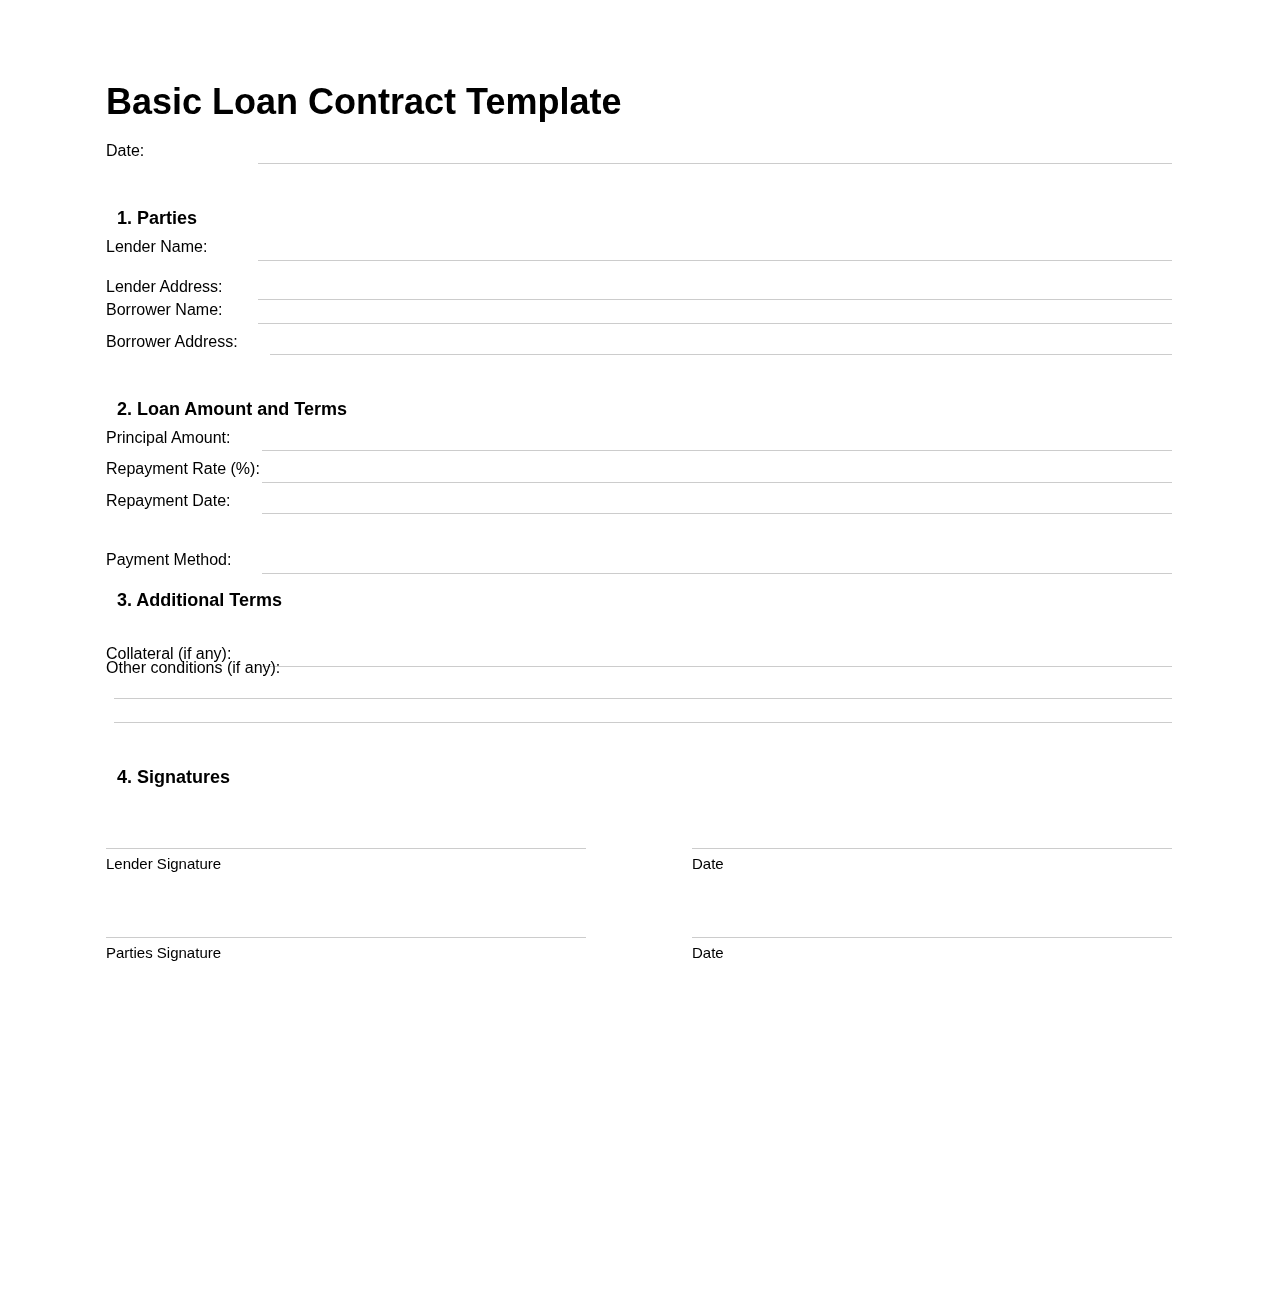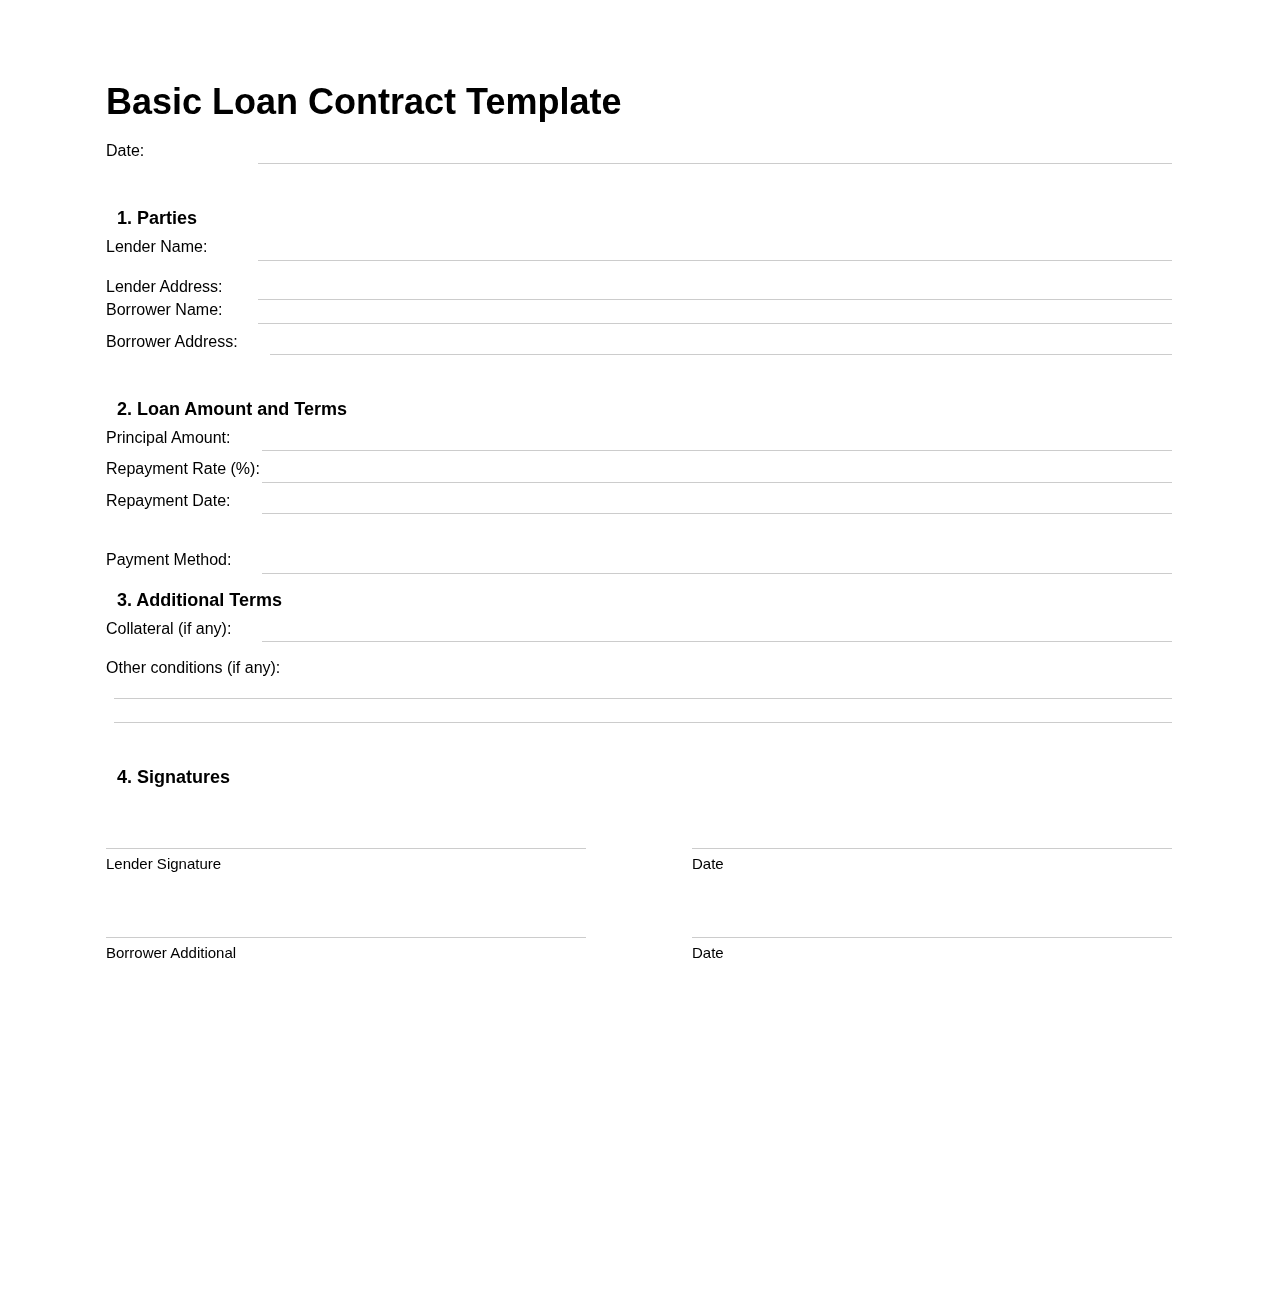--- a/index.html
+++ b/index.html
@@ -55,34 +55,34 @@
   <div class="row" style="top:491px;">
     <span class="lbl">Repayment Date:</span>
     <div class="line" style="left:156px; top:22px;"></div>
   </div>
   <div class="row" style="top:522px;margin-top:28px;">
     <span class="lbl">Payment Method:</span>
     <div class="line" style="left:156px; top:23px;"></div>
   </div>
 
   <h2 style="top:578px;">3. Additional Terms</h2>
-  <div class="row" style="top:619px;">
+  <div class="row" style="top:644px;">
     <span class="lbl">Collateral (if any):</span>
     <div class="line" style="left:156px; top:22px;"></div>
   </div>
   <div class="row" style="top:658px;">
     <span class="lbl">Other conditions (if any):</span>
   </div>
   <div class="full-line" style="top:698px;"></div>
   <div class="full-line" style="top:722px;"></div>
 
   <h2 style="top:755px;">4. Signatures</h2>
 
   <div class="sig-line" style="left:0; top:848px;"></div>
   <span class="sig-lbl" style="left:0; top:855px;">Lender Signature</span>
   <div class="sig-line" style="left:586px; top:848px;"></div>
   <span class="sig-lbl" style="left:586px; top:855px;">Date</span>
 
   <div class="sig-line" style="left:0; top:937px;"></div>
-  <span class="sig-lbl" style="left:0; top:944px;">Borrower Additional</span>
+  <span class="sig-lbl" style="left:0; top:944px;">Parties Signature</span>
   <div class="sig-line" style="left:586px; top:937px;"></div>
   <span class="sig-lbl" style="left:586px; top:944px;">Date</span>
 </div>
 
 </body></html>

